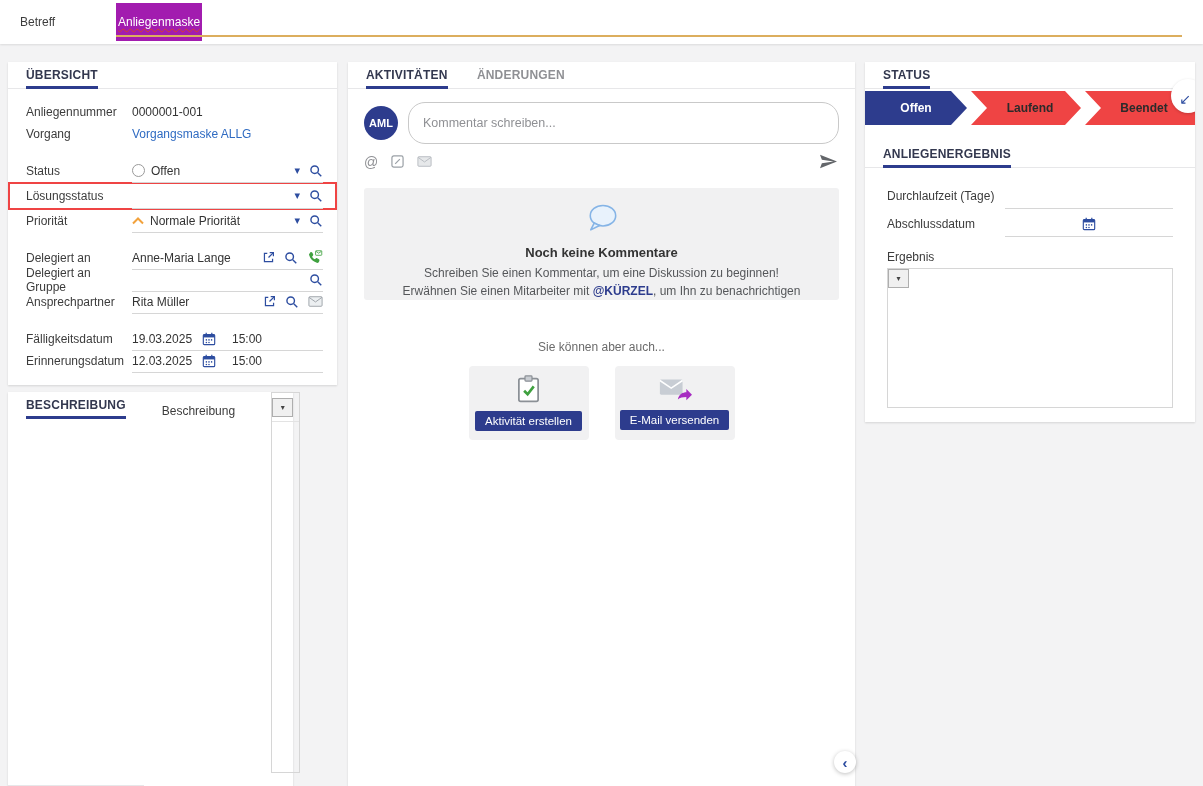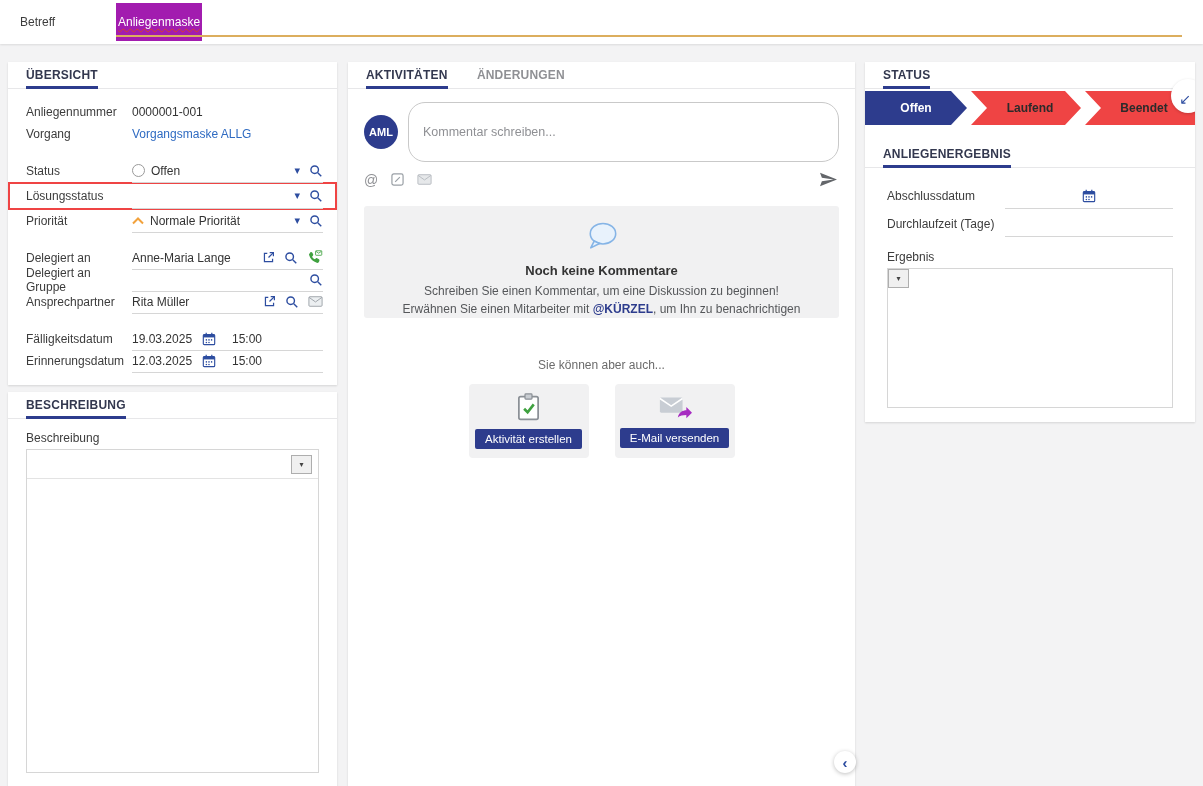--- a/index.html
+++ b/index.html
@@ -37,34 +37,34 @@
   .right-icons{margin-left:auto;display:flex;align-items:center;gap:9px;}
   .caret{color:#2d4da0;font-size:11px;line-height:1;cursor:pointer;}
   .radio{width:11px;height:11px;border:1px solid #9a9a9a;border-radius:50%;flex:none;}
   .gap{height:15px;}
   .hl{border:2px solid #ef4444;height:24px;padding:0 12px 0 16px;}
   .ico{display:block;cursor:pointer;}
   .datev{width:64px;}
   .timev{margin-left:10px;}
 
   
-  .descr{left:8px;top:392px;width:329px;height:394px;display:flex;flex-direction:column;}
+  .descr{left:8px;top:392px;width:285px;height:394px;display:flex;}
   .fldlabel{padding:12px 18px 4px;color:#3c3c3c;}
   .editbox{margin:0 18px 13px;border:1px solid #d6d6d6;flex:1;display:flex;flex-direction:column;min-height:0;}
   .editbox .ebar{height:28px;border-bottom:1px solid #e3e3e3;display:flex;align-items:center;justify-content:flex-end;padding-right:6px;}
   .dropbtn{width:19px;height:17px;border:1px solid #aeaeae;background:#f0f0f0;color:#444;
            font-size:8px;display:flex;align-items:center;justify-content:center;cursor:pointer;}
   .editbox .ebody{flex:1;}
 
   
   .activ{left:348px;top:62px;width:507px;height:724px;}
   .comment-row{display:flex;align-items:center;gap:10px;padding:13px 16px 7px;}
   .avatar{width:34px;height:34px;border-radius:50%;background:#2d3c8d;color:#fff;
           font-size:11px;font-weight:bold;display:flex;align-items:center;justify-content:center;flex:none;}
-  .cmt-input{flex:1;height:34px;border:1px solid #c9c9c9;border-radius:17px;padding:12px 14px;
+  .cmt-input{flex:1;height:34px;border:1px solid #c9c9c9;border-radius:17px;padding:3px 14px;
              font-family:"Liberation Sans",sans-serif;font-size:12.5px;color:#333;outline:none;background:#fff;}
   .cmt-input::placeholder{color:#8f9094;}
   .cmt-tools{display:flex;align-items:center;gap:13px;padding:2px 16px 10px;}
   .at{color:#8f9094;font-size:14px;cursor:pointer;}
   .send{margin-left:auto;cursor:pointer;}
   .empty-panel{margin:8px 16px 0;background:#f1f1f2;border-radius:3px;height:112px;
                display:flex;flex-direction:column;align-items:center;text-align:center;}
   .empty-title{font-weight:bold;font-size:13px;color:#333;margin-top:8px;}
   .empty-text{font-size:12px;color:#55575a;margin:5px 34px 0;line-height:1.45;}
   .mention{font-weight:bold;color:#2d3c8d;}
@@ -343,39 +343,39 @@
     <div class="step last">Beendet</div>
     <div class="cornerbtn">
       <span>↙</span>
     </div>
   </div>
   <div class="tabbar t2">
     <span class="tab active">ANLIEGENERGEBNIS</span>
   </div>
   <div class="r-rows">
     <div class="r-row">
+      <span class="lbl">Durchlaufzeit (Tage)</span>
+      <div class="r-field"></div>
+    </div>
+    <div class="r-row">
       <span class="lbl">Abschlussdatum</span>
       <div class="r-field">
         <svg class="ico" width="14" height="14" viewBox="0 0 16 16">
             <rect x="1.5" y="2.8" width="13" height="11.7" rx="1.2" fill="none" stroke="#2d4da0" stroke-width="1.3"></rect>
             <rect x="1.5" y="2.8" width="13" height="3.4" fill="#2d4da0"></rect>
             <line x1="4.8" y1=".8" x2="4.8" y2="3.6" stroke="#2d4da0" stroke-width="1.4"></line>
             <line x1="11.2" y1=".8" x2="11.2" y2="3.6" stroke="#2d4da0" stroke-width="1.4"></line>
             <circle cx="5" cy="9" r=".9" fill="#2d4da0"></circle>
             <circle cx="8" cy="9" r=".9" fill="#2d4da0"></circle>
             <circle cx="11" cy="9" r=".9" fill="#2d4da0"></circle>
             <circle cx="5" cy="12" r=".9" fill="#2d4da0"></circle>
             <circle cx="8" cy="12" r=".9" fill="#2d4da0"></circle>
           </svg>
       </div>
     </div>
-    <div class="r-row">
-      <span class="lbl">Durchlaufzeit (Tage)</span>
-      <div class="r-field"></div>
-    </div>
   </div>
   <div class="erg-label">Ergebnis</div>
   <div class="erg-box">
     <div class="ebar">
       <span class="dropbtn">▾</span>
     </div>
     <div class="ebody"></div>
   </div>
 </div>
 

